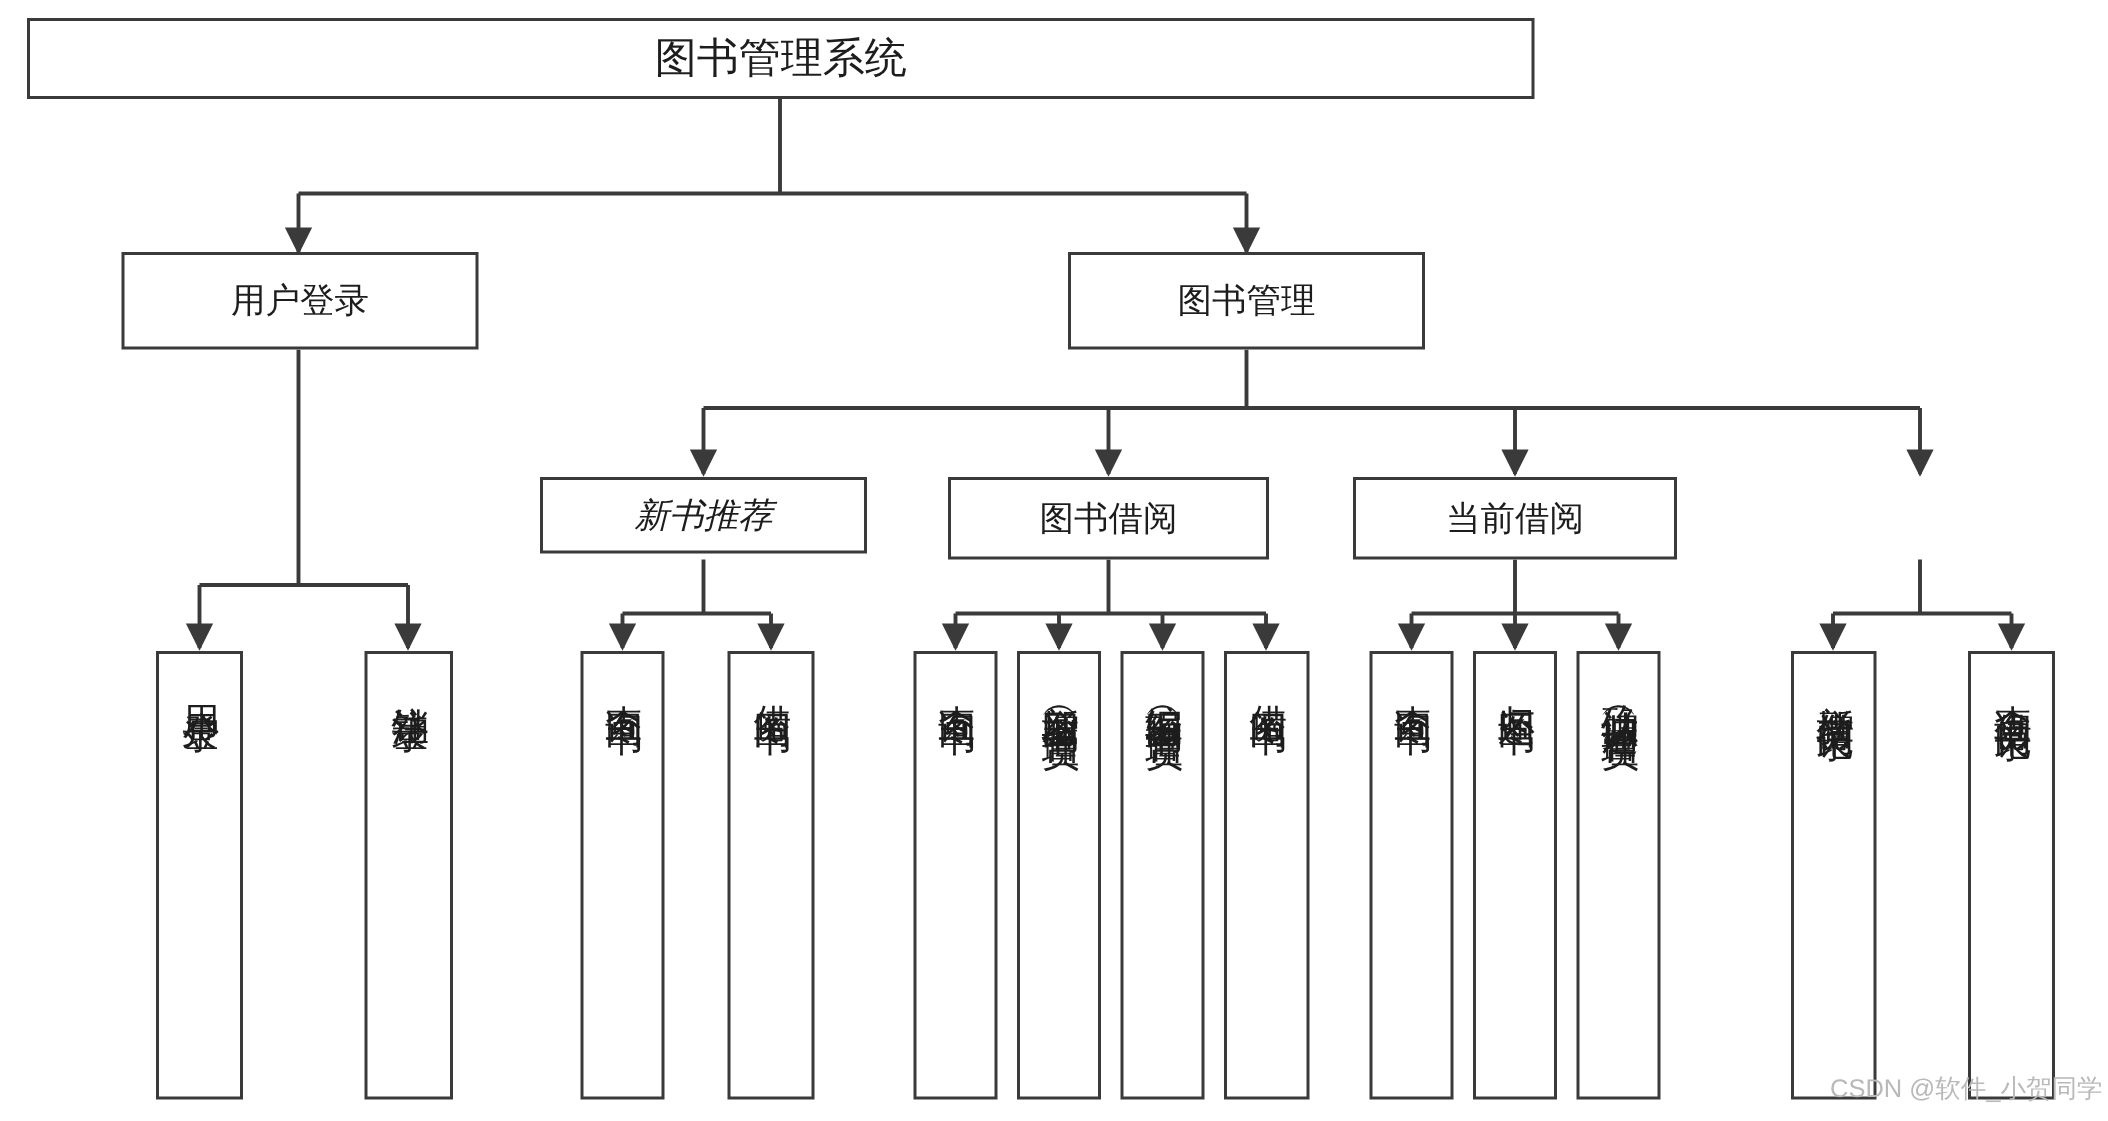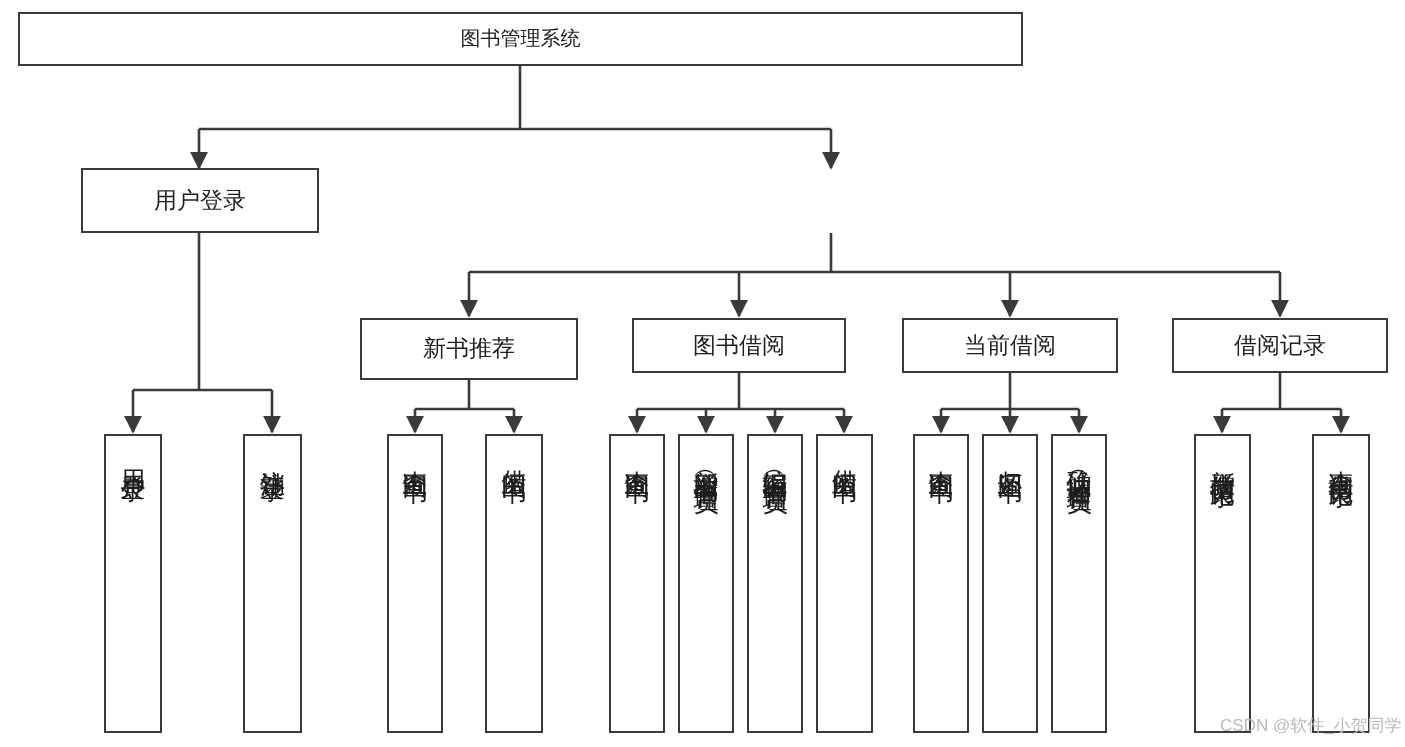--- a/index.html
+++ b/index.html
@@ -42,21 +42,21 @@
     text-align: center;
     line-height: 1.18;
     white-space: nowrap;
   }
   
   .node.horizontal .node-label {
     writing-mode: horizontal-tb;
     font-size: 23px;
   }
   .node.root .node-label {
-    font-size: 20px;
+    font-size: 28px;
   }
   
   .node.vertical {
     align-items: flex-start;
     padding-top: 14px;
   }
   .node.vertical .node-label {
     writing-mode: vertical-rl;
     text-orientation: upright;
     font-size: 25px;
@@ -129,33 +129,33 @@
     </g>
   </svg>
 
   <div class="node horizontal root" style="left:18px; top:12px; width:1005px; height:54px;">
     <span class="node-label">图书管理系统</span>
   </div>
 
   <div class="node horizontal" style="left:81px; top:168px; width:238px; height:65px;">
     <span class="node-label">用户登录</span>
   </div>
-
-  <div class="node horizontal" style="left:360px; top:318px; width:218px; height:62px;">
+  <div class="node horizontal" style="left:712px; top:168px; width:238px; height:65px;">
+    <span class="node-label">图书管理</span>
+  </div>
+
+  <div class="node horizontal" style="left:360px; top:318px; width:218px; height:51px;font-style:italic;">
     <span class="node-label">新书推荐</span>
   </div>
   <div class="node horizontal" style="left:902px; top:318px; width:216px; height:55px;">
     <span class="node-label">当前借阅</span>
   </div>
   <div class="node horizontal" style="left:632px; top:318px; width:214px; height:55px;">
     <span class="node-label">图书借阅</span>
   </div>
-  <div class="node horizontal" style="left:1172px; top:318px; width:216px; height:55px;">
-    <span class="node-label">借阅记录</span>
-  </div>
 
   <div class="node vertical" style="left:104px; top:434px; width:58px; height:299px;">
     <span class="node-label">用户登录</span>
   </div>
   <div class="node vertical" style="left:243px; top:434px; width:59px; height:299px;">
     <span class="node-label">注销登录</span>
   </div>
 
   <div class="node vertical" style="left:387px; top:434px; width:56px; height:299px;">
     <span class="node-label">查询图书</span>

